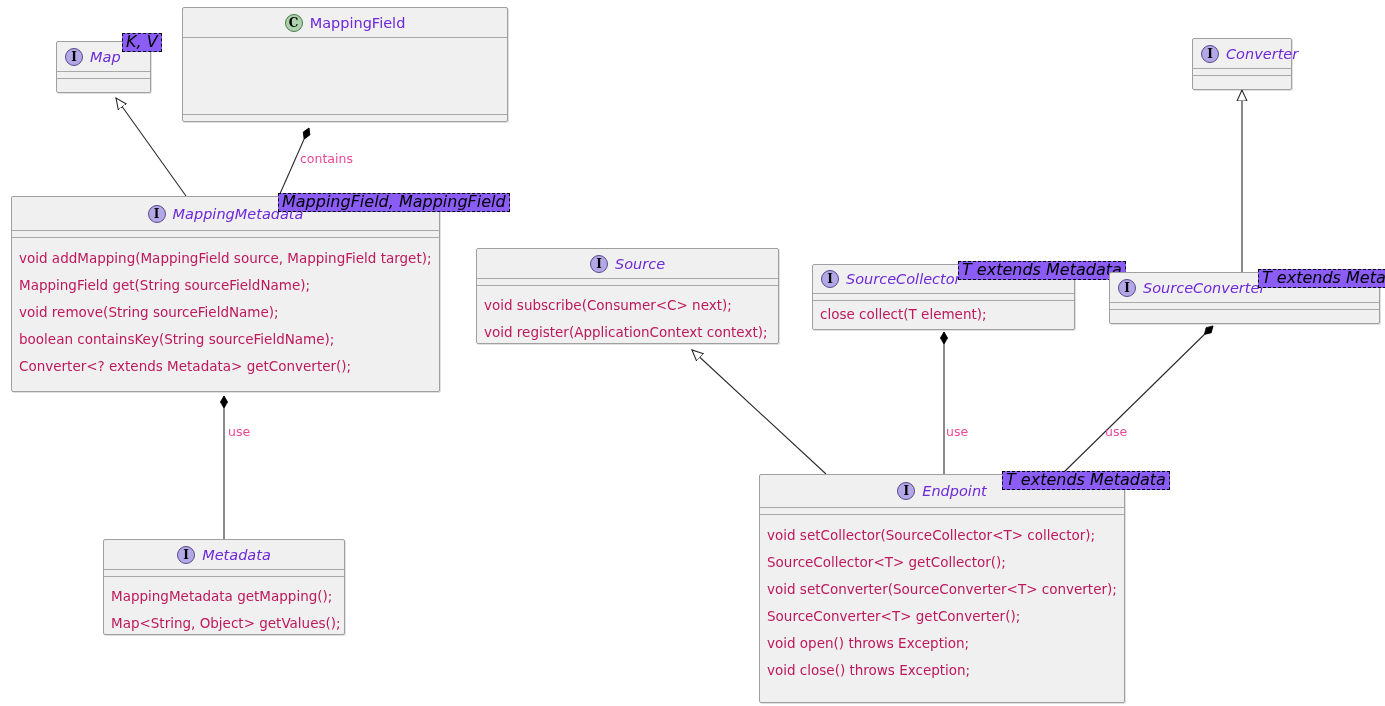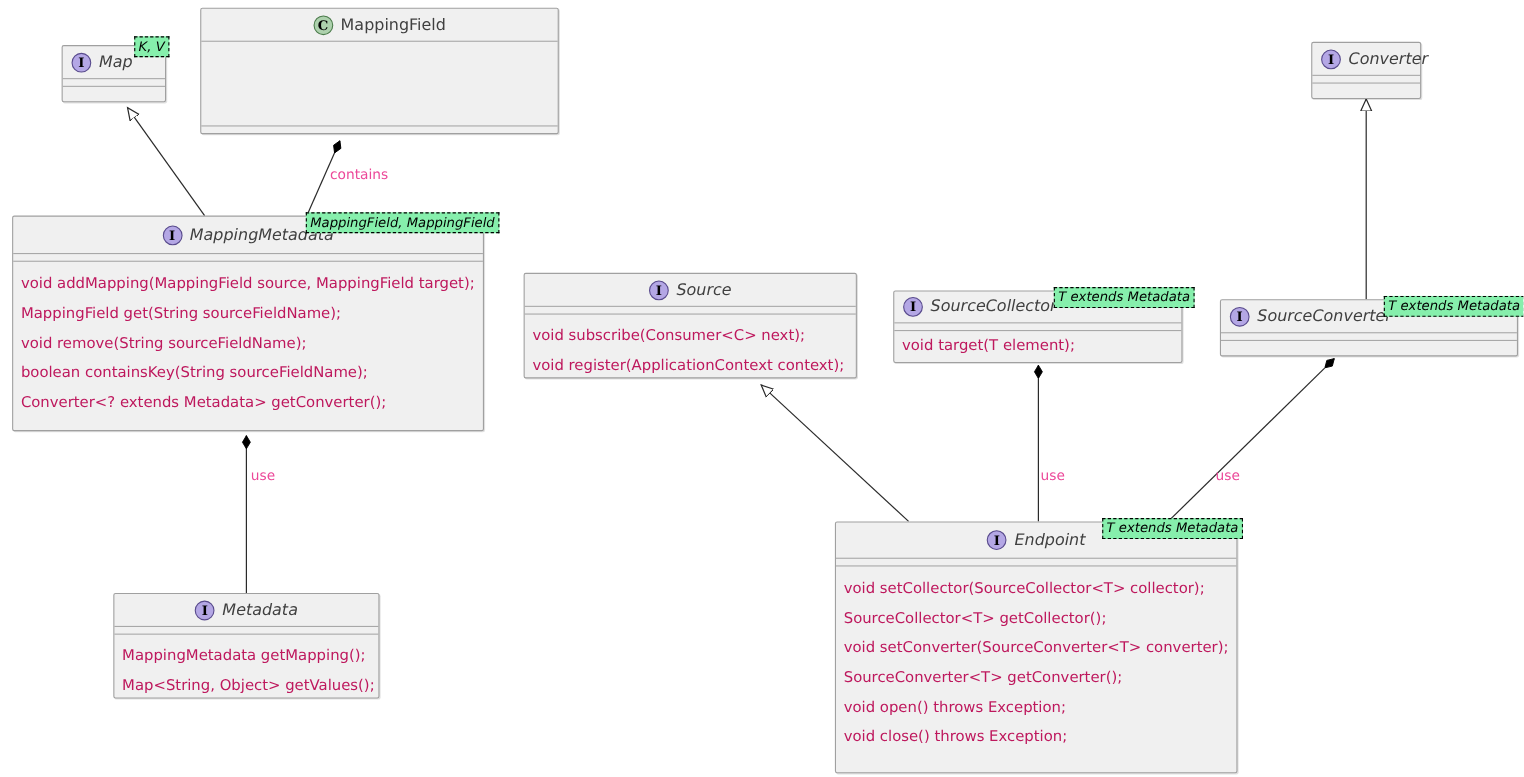--- a/index.html
+++ b/index.html
@@ -70,21 +70,21 @@
     padding: 5.5px 0 5.5px 0;
   }
   .field-line {
     font-size: 13.5px;
     color: #000000;
     line-height: 17px;
     white-space: nowrap;
   }
   .type-name {
     font-size: 14.5px;
-    color: #404040;
+    color: #6d28d9;
     white-space: nowrap;
   }
   .type-name.iface {
     font-style: italic;
   }
   .icon-circle {
     width: 18px;
     height: 18px;
     border-radius: 50%;
     display: inline-flex;
@@ -101,23 +101,23 @@
     background: #b4a7e5;
     border: 1px solid #584a8c;
   }
   .icon-circle.cls {
     background: #add1ad;
     border: 1px solid #4a7a4a;
   }
   .generic-tag {
     position: absolute;
     box-sizing: border-box;
-    background: #86efac;
+    background: #8b5cf6;
     border: 1px dashed #000000;
-    font-size: 12px;
+    font-size: 16px;
     font-style: italic;
     color: #000000;
     padding: 1px 3px 2px 3px;
     white-space: nowrap;
     line-height: 14px;
   }
   .edge-label {
     position: absolute;
     font-size: 12.5px;
     color: #ec4899;
@@ -236,21 +236,21 @@
     </div>
   </div>
 
   <div class="uml-box" style="left:812px; top:264px; width:263px; height:66px;">
     <div class="uml-header" style="justify-content:flex-start; padding-left:8px; height:29px;">
       <span class="icon-circle iface">I</span>
       <span class="type-name iface">SourceCollector</span>
     </div>
     <div class="uml-sep"></div>
     <div class="uml-body" style="padding-top:4px;">
-      <div class="member">void target(T element);</div>
+      <div class="member">close collect(T element);</div>
     </div>
   </div>
   <div class="generic-tag" style="left:958px; top:261px;">T extends Metadata</div>
 
   <div class="uml-box" style="left:1192px; top:38px; width:100px; height:52px;">
     <div class="uml-header" style="justify-content:flex-start; padding-left:8px;">
       <span class="icon-circle iface">I</span>
       <span class="type-name iface">Converter</span>
     </div>
     <div class="uml-sep"></div>

